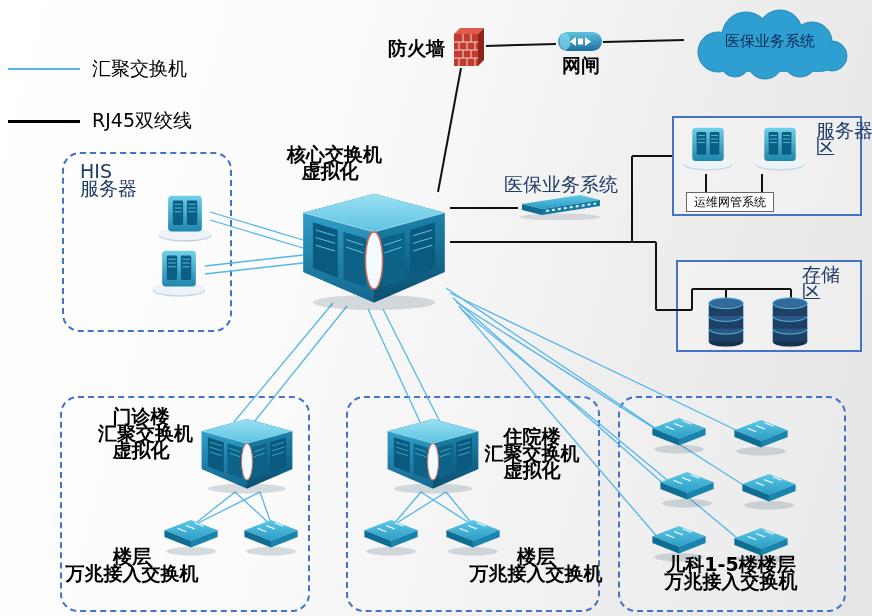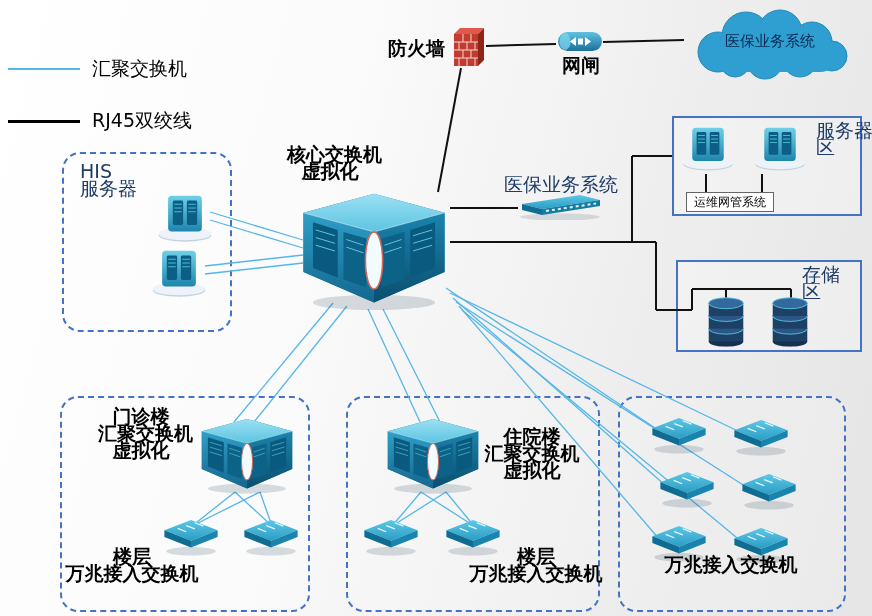--- a/index.html
+++ b/index.html
@@ -395,14 +395,15 @@
   <svg viewBox="0 0 64 40">
       <use href="#sym-switch"></use>
     </svg>
 </div>
 <div class="icon" style="left:730px;top:526px;width:62px;height:38px">
   <svg viewBox="0 0 64 40">
       <use href="#sym-switch"></use>
     </svg>
 </div>
 <div class="lbl center" style="left:636px;top:556px;width:190px">
+  <span>儿科1-5楼楼层</span>
   <span>万兆接入交换机</span>
 </div>
 
 </body></html>

